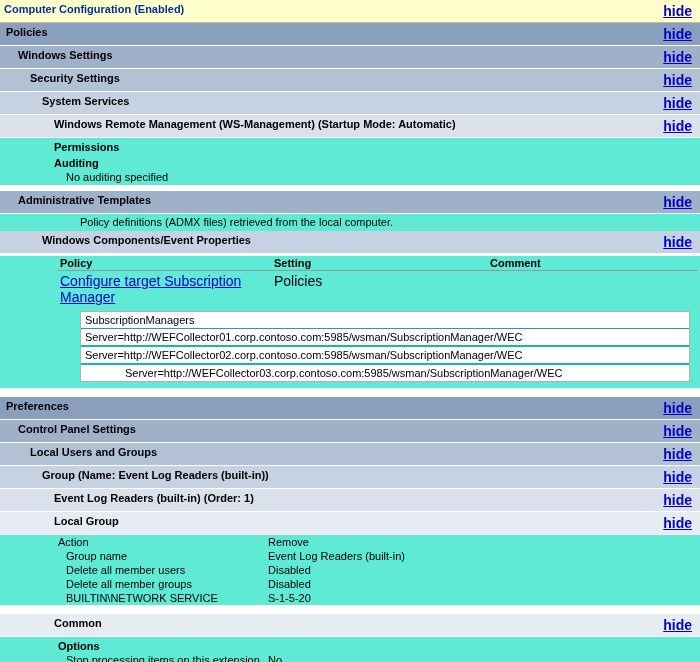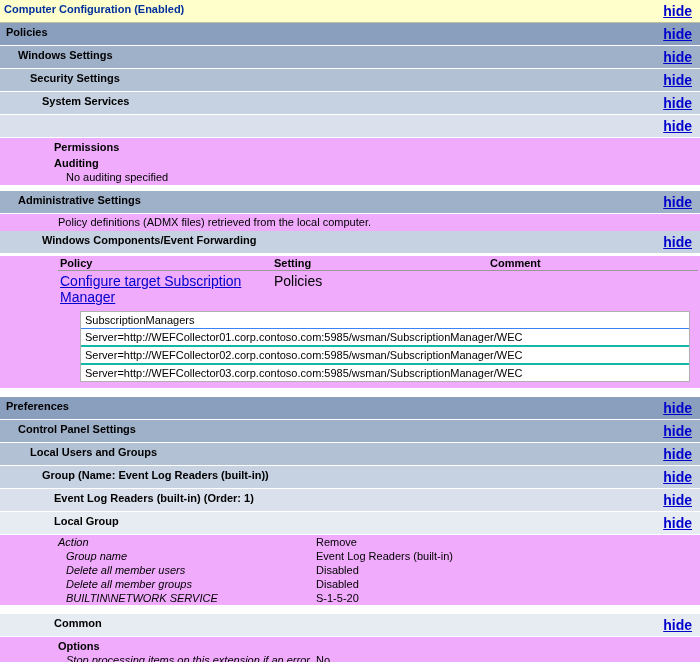--- a/index.html
+++ b/index.html
@@ -73,42 +73,42 @@
     font-weight: bold;
     padding-left: 54px;
   }
   .lvl6 {
     background: #e7ebf2;
     color: #000000;
     font-weight: bold;
     padding-left: 54px;
   }
   .section-body {
-    background: #f0abfc;
+    background: #5eead4;
     padding: 0;
   }
   .subhead {
     font-weight: bold;
     padding: 3px 0 1px 54px;
   }
   .plain {
     padding: 1px 0 2px 66px;
   }
   .plain-58 {
     padding: 2px 0 3px 58px;
+    margin-left: 22px;
   }
   .kv {
     display: flex;
     padding: 1px 0 1px 0;
   }
   .kv .k {
     padding-left: 66px;
-    width: 316px;
+    width: 268px;
     box-sizing: border-box;
-    font-style: italic;
   }
   .kv .k.k2 {
     padding-left: 58px;
   }
   .kv .v {
     flex: 1;
   }
   .spacer {
     height: 6px;
     background: #ffffff;
@@ -150,20 +150,21 @@
   .box .bhdr {
     padding: 2px 4px;
     border-bottom: 1px solid #3b82f6;
   }
   .box .brow {
     padding: 2px 4px;
     border-bottom: 2px solid #14b8a6;
   }
   .box .brow:last-child {
     border-bottom: none;
+    margin-left: 40px;
   }
   .small-indent {
     padding-left: 10px;
   }
 </style>
 </head>
 <body>
 
 <div class="report">
 
@@ -187,40 +188,41 @@
     <span>Security Settings</span>
   </div>
 
   <div class="row-title lvl4">
     <span class="hide">hide</span>
     <span>System Services</span>
   </div>
 
   <div class="row-title lvl5">
     <span class="hide">hide</span>
+    <span>Windows Remote Management (WS-Management) (Startup Mode: Automatic)</span>
   </div>
 
   <div class="section-body">
     <div class="subhead">Permissions</div>
     <div class="subhead">Auditing</div>
     <div class="plain">No auditing specified</div>
     <div class="spacer"></div>
   </div>
 
   <div class="row-title lvl2">
     <span class="hide">hide</span>
-    <span>Administrative Settings</span>
+    <span>Administrative Templates</span>
   </div>
   <div class="section-body">
     <div class="plain-58">Policy definitions (ADMX files) retrieved from the local computer.</div>
   </div>
 
   <div class="row-title lvl4">
     <span class="hide">hide</span>
-    <span>Windows Components/Event Forwarding</span>
+    <span>Windows Components/Event Properties</span>
   </div>
 
   <div class="section-body">
     <table class="polic">
       <thead>
         <tr>
           <th style="width:210px">Policy</th>
           <th style="width:212px">Setting</th>
           <th>Comment</th>
         </tr>

